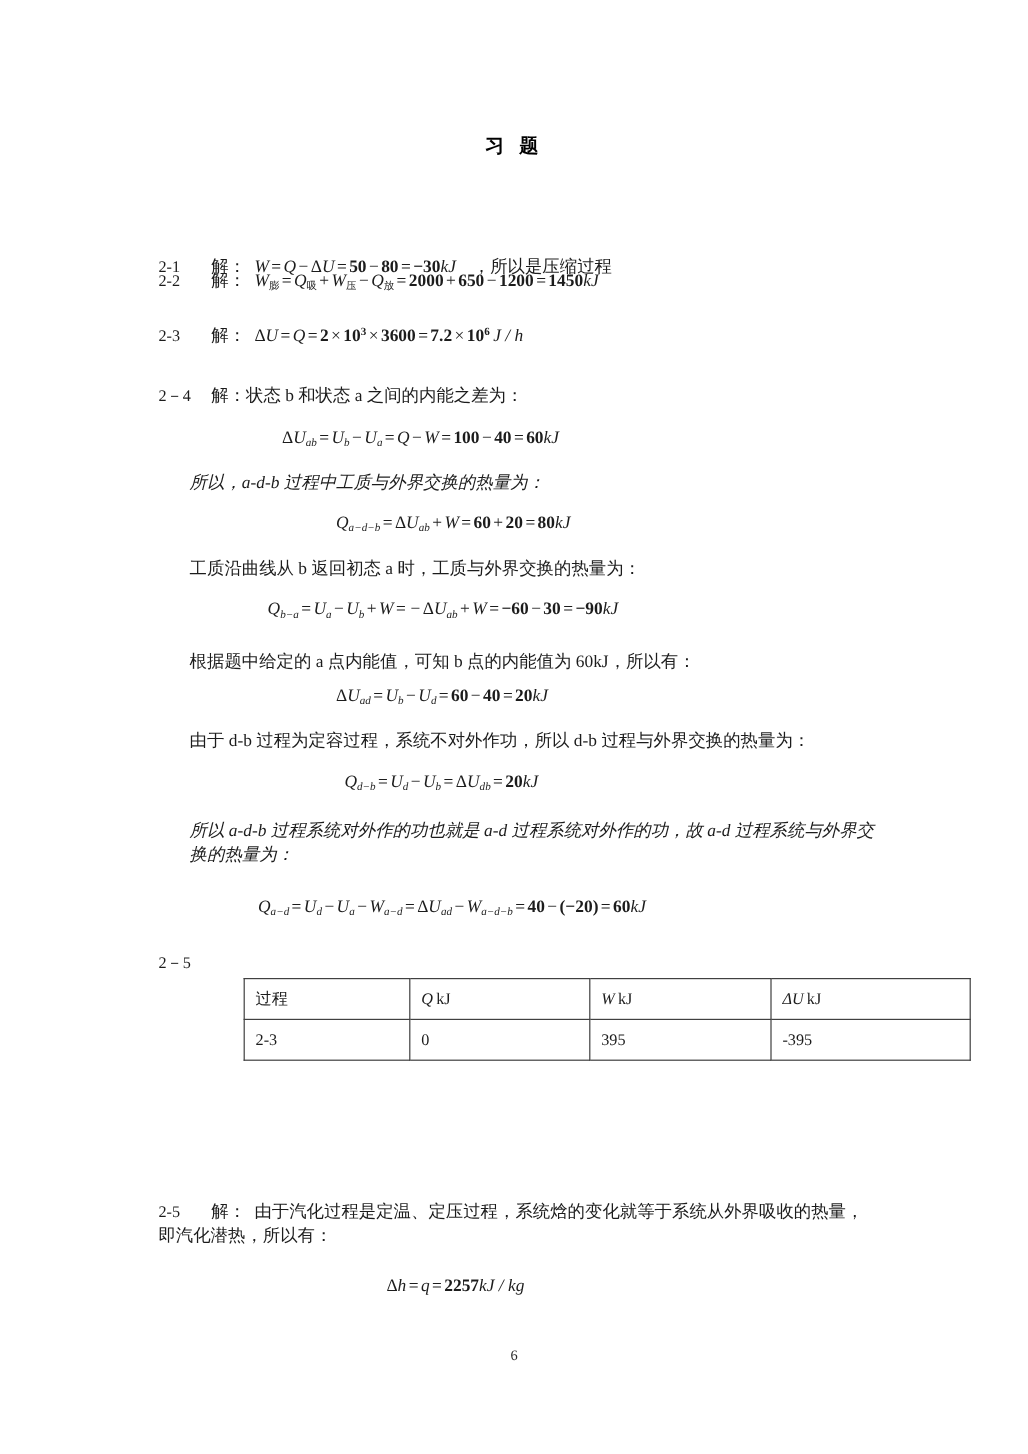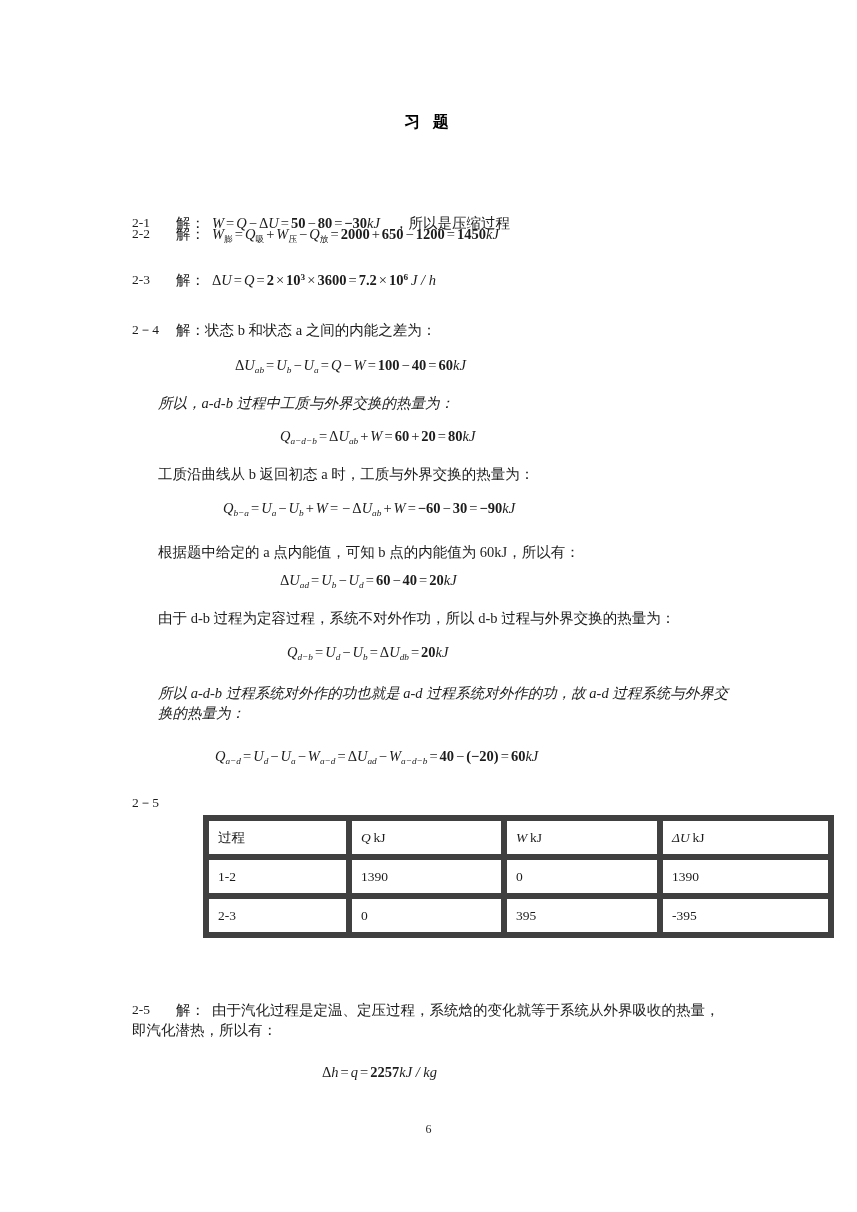--- a/index.html
+++ b/index.html
@@ -128,21 +128,21 @@
     left: 203px;
     top: 815px;
     width: 529px;
   }
   table.data {
     border-collapse: collapse;
     width: 529px;
     table-layout: fixed;
   }
   table.data td {
-    border: 6px solid #404040;
+    border: 1px solid #404040;
     height: 33px;
     padding: 0 9px;
     font-size: 13.5px;
     vertical-align: middle;
     color: #1c1c1c;
     font-family: "Liberation Serif", "DejaVu Serif", serif;
   }
   table.data td.c0 { width: 119px; }
   table.data td.c1 { width: 131px; }
   table.data td.c2 { width: 132px; }
@@ -234,26 +234,20 @@
   <div class="tbl-wrap">
     <table class="data">
       <tbody>
         <tr>
           <td class="c0 thd">过程</td>
           <td class="c1 thd"><i>Q</i> kJ</td>
           <td class="c2 thd"><i>W</i> kJ</td>
           <td class="c3 thd"><i>ΔU</i> kJ</td>
         </tr>
         <tr>
-          <td class="c0">1-2</td>
-          <td class="c1">1390</td>
-          <td class="c2">0</td>
-          <td class="c3">1390</td>
-        </tr>
-        <tr>
           <td class="c0">2-3</td>
           <td class="c1">0</td>
           <td class="c2">395</td>
           <td class="c3">-395</td>
         </tr>
       </tbody>
     </table>
   </div>
 
   <div class="pageno">6</div>

